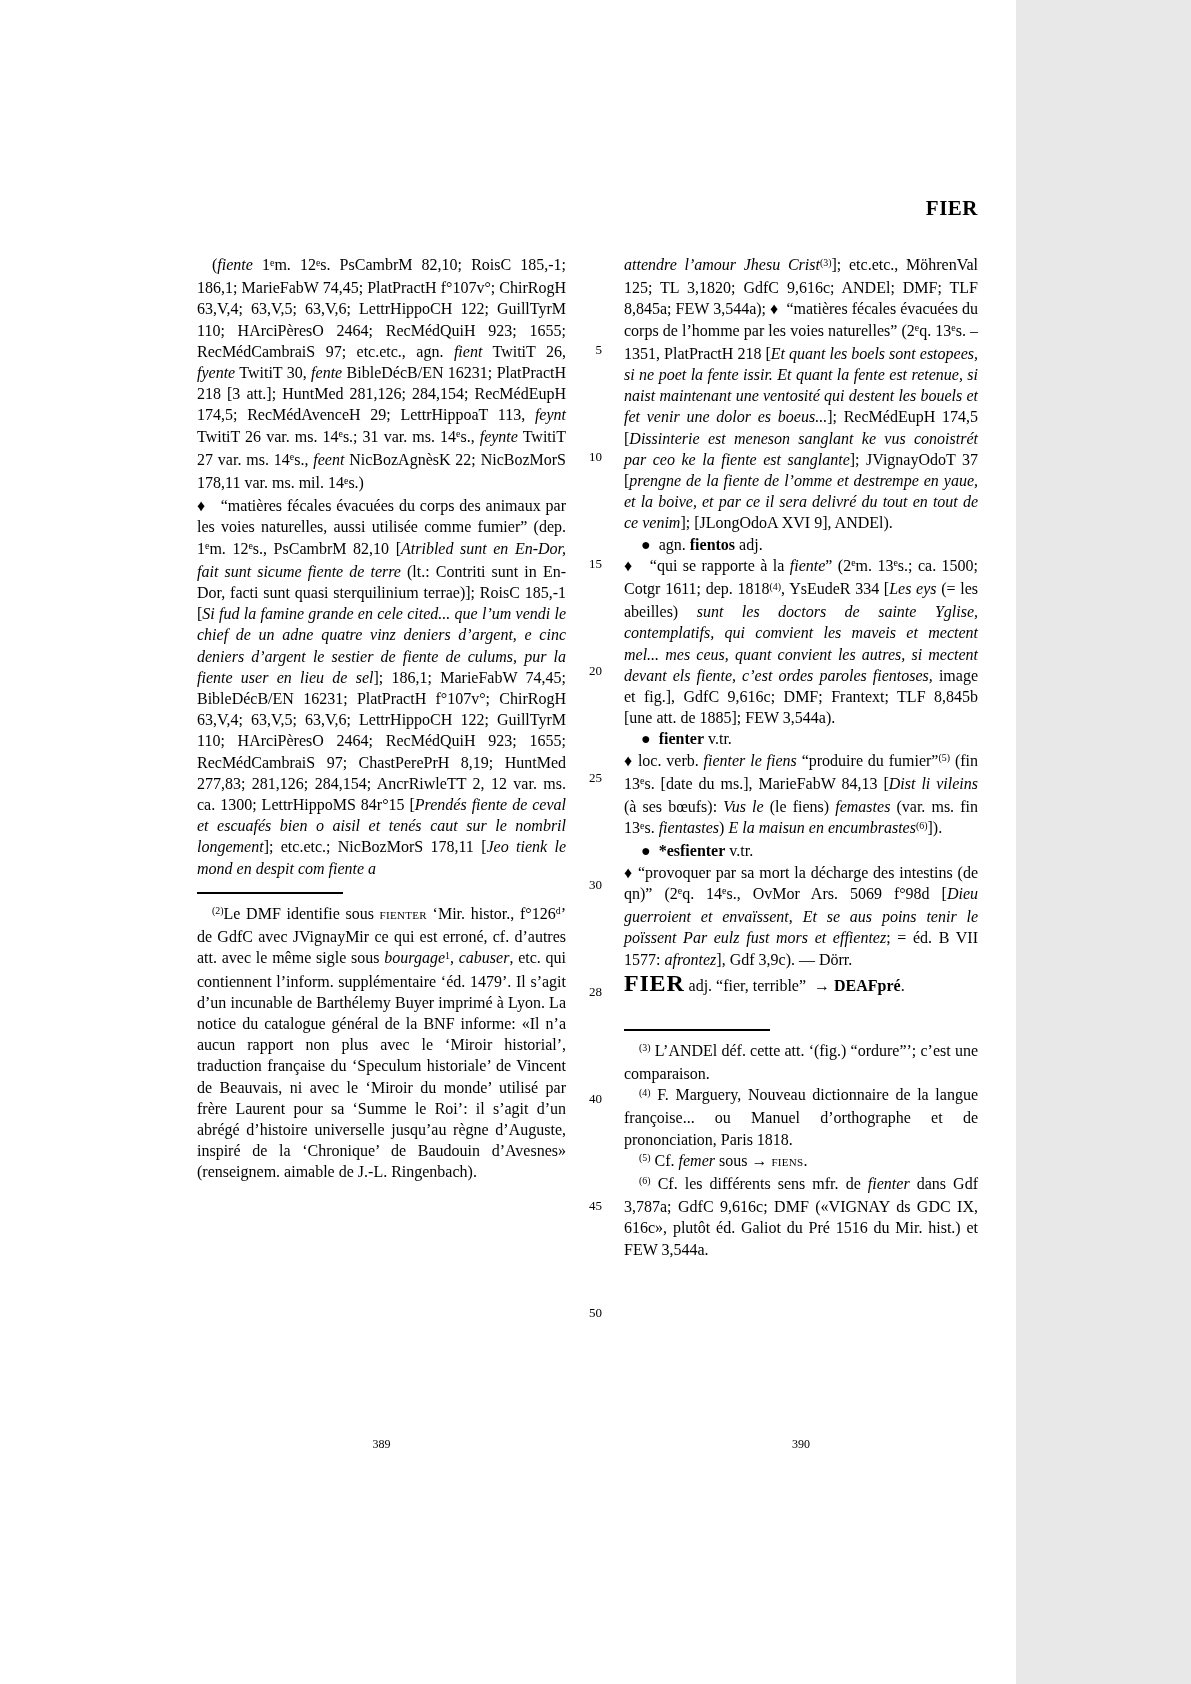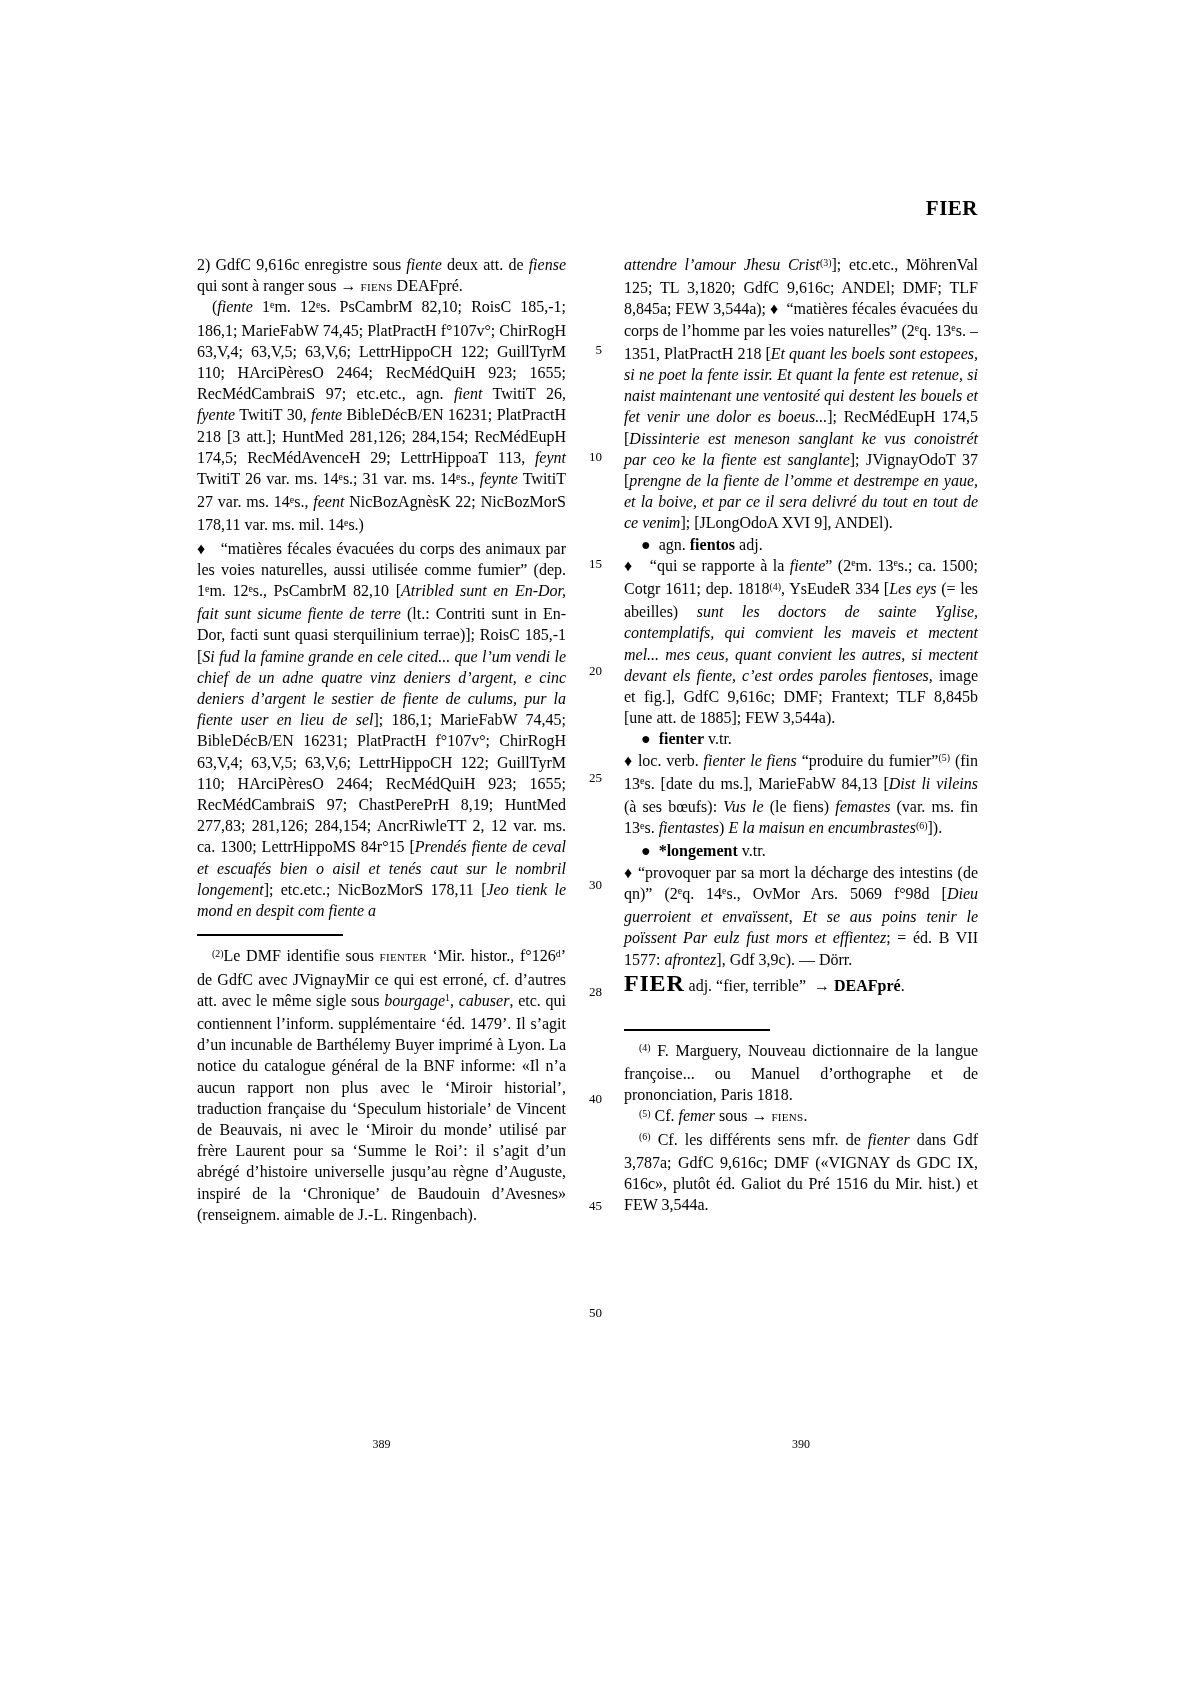--- a/index.html
+++ b/index.html
@@ -1,18 +1,18 @@
 <!DOCTYPE html>
 <html><head>
 <meta charset="utf-8">
 <style>
   html,body{margin:0;padding:0;background:#e8e8e8;}
   .page{
     position:relative;
-    width:1191px;height:1684px;
+    width:1016px;height:1684px;
     background:#ffffff;
     font-family:"Liberation Serif","DejaVu Serif",serif;
     color:#000;
     overflow:hidden;
   }
   .running-head{
     position:absolute;top:196px;left:624px;width:354px;
     text-align:right;font-weight:bold;font-size:21px;
     letter-spacing:0.5px;
   }
@@ -58,37 +58,37 @@
   <div class="lineno" style="top:557px">15</div>
   <div class="lineno" style="top:664px">20</div>
   <div class="lineno" style="top:771px">25</div>
   <div class="lineno" style="top:878px">30</div>
   <div class="lineno" style="top:985px">28</div>
   <div class="lineno" style="top:1092px">40</div>
   <div class="lineno" style="top:1199px">45</div>
   <div class="lineno" style="top:1306px">50</div>
 
   <div class="col col-left">
-    <p class="para"><span>2) GdfC 9,616c enregistre sous </span><span class="rs-i">fiente</span><span> deux att. de </span><span class="rs-i">fiense</span><span> qui sont à ranger sous → </span><span class="rs-sc">fiens</span><span> DEAFpré.</span></p>
     <p class="para indent"><span>(</span><span class="rs-i">fiente</span><span> 1</span><span class="rs-sup">e</span><span>m. 12</span><span class="rs-sup">e</span><span>s. PsCambrM 82,10; RoisC 185,-1; 186,1; MarieFabW 74,45; PlatPractH f°107v°; ChirRogH 63,V,4; 63,V,5; 63,V,6; LettrHippoCH 122; GuillTyrM 110; HArciPèresO 2464; RecMédQuiH 923; 1655; RecMédCambraiS 97; etc.etc., agn. </span><span class="rs-i">fient</span><span> TwitiT 26, </span><span class="rs-i">fyente</span><span> TwitiT 30, </span><span class="rs-i">fente</span><span> BibleDécB/EN 16231; PlatPractH 218 [3 att.]; HuntMed 281,126; 284,154; RecMédEupH 174,5; RecMédAvenceH 29; LettrHippoaT 113, </span><span class="rs-i">feynt</span><span> TwitiT 26 var. ms. 14</span><span class="rs-sup">e</span><span>s.; 31 var. ms. 14</span><span class="rs-sup">e</span><span>s., </span><span class="rs-i">feynte</span><span> TwitiT 27 var. ms. 14</span><span class="rs-sup">e</span><span>s., </span><span class="rs-i">feent</span><span> NicBozAgnèsK 22; NicBozMorS 178,11 var. ms. mil. 14</span><span class="rs-sup">e</span><span>s.)</span></p>
     <p class="para"><span>♦&nbsp;&nbsp;&nbsp;“matières fécales évacuées du corps des animaux par les voies naturelles, aussi utilisée comme fumier” (dep. 1</span><span class="rs-sup">e</span><span>m. 12</span><span class="rs-sup">e</span><span>s., PsCambrM 82,10 [</span><span class="rs-i">Atribled sunt en En-Dor, fait sunt sicume fiente de terre</span><span> (lt.: Contriti sunt in En-Dor, facti sunt quasi sterquilinium terrae)]; RoisC 185,-1 [</span><span class="rs-i">Si fud la famine grande en cele cited... que l’um vendi le chief de un adne quatre vinz deniers d’argent, e cinc deniers d’argent le sestier de fiente de culums, pur la fiente user en lieu de sel</span><span>]; 186,1; MarieFabW 74,45; BibleDécB/EN 16231; PlatPractH f°107v°; ChirRogH 63,V,4; 63,V,5; 63,V,6; LettrHippoCH 122; GuillTyrM 110; HArciPèresO 2464; RecMédQuiH 923; 1655; RecMédCambraiS 97; ChastPerePrH 8,19; HuntMed 277,83; 281,126; 284,154; AncrRiwleTT 2, 12 var. ms. ca. 1300; LettrHippoMS 84r°15 [</span><span class="rs-i">Prendés fiente de ceval et escuafés bien o aisil et tenés caut sur le nombril longement</span><span>]; etc.etc.; NicBozMorS 178,11 [</span><span class="rs-i">Jeo tienk le mond en despit com fiente a</span></p>
     <div class="fn-rule"></div>
     <p class="para indent"><span class="rs-sup">(2)</span><span>Le DMF identifie sous </span><span class="rs-sc">fienter</span><span> ‘Mir. histor., f°126</span><span class="rs-sup">d</span><span>’ de GdfC avec JVignayMir ce qui est erroné, cf. d’autres att. avec le même sigle sous </span><span class="rs-i">bourgage</span><span class="rs-sup">1</span><span>, </span><span class="rs-i">cabuser</span><span>, etc. qui contiennent l’inform. supplémentaire ‘éd. 1479’. Il s’agit d’un incunable de Barthélemy Buyer imprimé à Lyon. La notice du catalogue général de la BNF informe: «Il n’a aucun rapport non plus avec le ‘Miroir historial’, traduction française du ‘Speculum historiale’ de Vincent de Beauvais, ni avec le ‘Miroir du monde’ utilisé par frère Laurent pour sa ‘Summe le Roi’: il s’agit d’un abrégé d’histoire universelle jusqu’au règne d’Auguste, inspiré de la ‘Chronique’ de Baudouin d’Avesnes» (renseignem. aimable de J.-L. Ringenbach).</span></p>
   </div>
 
   <div class="col col-right">
     <p class="para"><span class="rs-i">attendre l’amour Jhesu Crist</span><span class="rs-sup">(3)</span><span>]; etc.etc., MöhrenVal 125; TL 3,1820; GdfC 9,616c; ANDEl; DMF; TLF 8,845a; FEW 3,544a); ♦&nbsp;&nbsp;“matières fécales évacuées du corps de l’homme par les voies naturelles” (2</span><span class="rs-sup">e</span><span>q. 13</span><span class="rs-sup">e</span><span>s. – 1351, PlatPractH 218 [</span><span class="rs-i">Et quant les boels sont estopees, si ne poet la fente issir. Et quant la fente est retenue, si naist maintenant une ventosité qui destent les bouels et fet venir une dolor es boeus...</span><span>]; RecMédEupH 174,5 [</span><span class="rs-i">Dissinterie est meneson sanglant ke vus conoistrét par ceo ke la fiente est sanglante</span><span>]; JVignayOdoT 37 [</span><span class="rs-i">prengne de la fiente de l’omme et destrempe en yaue, et la boive, et par ce il sera delivré du tout en tout de ce venim</span><span>]; [JLongOdoA XVI 9], ANDEl).</span></p>
     <p class="para indent-bullet"><span>●&nbsp;&nbsp;agn. </span><span class="rs-b">fientos</span><span> adj.</span></p>
     <p class="para"><span>♦&nbsp;&nbsp;&nbsp;“qui se rapporte à la </span><span class="rs-i">fiente</span><span>” (2</span><span class="rs-sup">e</span><span>m. 13</span><span class="rs-sup">e</span><span>s.; ca. 1500; Cotgr 1611; dep. 1818</span><span class="rs-sup">(4)</span><span>, YsEudeR 334 [</span><span class="rs-i">Les eys</span><span> (= les abeilles) </span><span class="rs-i">sunt les doctors de sainte Yglise, contemplatifs, qui comvient les maveis et mectent mel... mes ceus, quant convient les autres, si mectent devant els fiente, c’est ordes paroles fientoses,</span><span> image et fig.], GdfC 9,616c; DMF; Frantext; TLF 8,845b [une att. de 1885]; FEW 3,544a).</span></p>
     <p class="para indent-bullet"><span>●&nbsp;&nbsp;</span><span class="rs-b">fienter</span><span> v.tr.</span></p>
     <p class="para"><span>♦ loc. verb. </span><span class="rs-i">fienter le fiens</span><span> “produire du fumier”</span><span class="rs-sup">(5)</span><span> (fin 13</span><span class="rs-sup">e</span><span>s. [date du ms.], MarieFabW 84,13 [</span><span class="rs-i">Dist li vileins</span><span> (à ses bœufs): </span><span class="rs-i">Vus le</span><span> (le fiens) </span><span class="rs-i">femastes</span><span> (var. ms. fin 13</span><span class="rs-sup">e</span><span>s. </span><span class="rs-i">fientastes</span><span>) </span><span class="rs-i">E la maisun en encumbrastes</span><span class="rs-sup">(6)</span><span>]).</span></p>
-    <p class="para indent-bullet"><span>●&nbsp;&nbsp;</span><span class="rs-b">*longement</span><span> v.tr.</span></p>
+    <p class="para indent-bullet"><span>●&nbsp;&nbsp;</span><span class="rs-b">*esfienter</span><span> v.tr.</span></p>
     <p class="para"><span>♦ “provoquer par sa mort la décharge des intestins (de qn)” (2</span><span class="rs-sup">e</span><span>q. 14</span><span class="rs-sup">e</span><span>s., OvMor Ars. 5069 f°98d [</span><span class="rs-i">Dieu guerroient et envaïssent, Et se aus poins tenir le poïssent Par eulz fust mors et effientez</span><span>; = éd. B VII 1577: </span><span class="rs-i">afrontez</span><span>], Gdf 3,9c). — Dörr.</span></p>
     <p class="para entry"><span class="rs-head">FIER</span><span> adj. “fier, terrible” &nbsp;→ </span><span class="rs-b">DEAFpré</span><span>.</span></p>
     <div class="fn-rule" style="margin-top:30px"></div>
+    <p class="para indent"><span class="rs-sup">(3)</span><span> L’ANDEl déf. cette att. ‘(fig.) “ordure”’; c’est une comparaison.</span></p>
     <p class="para indent"><span class="rs-sup">(4)</span><span> F. Marguery, Nouveau dictionnaire de la langue françoise... ou Manuel d’orthographe et de prononciation, Paris 1818.</span></p>
     <p class="para indent"><span class="rs-sup">(5)</span><span> Cf. </span><span class="rs-i">femer</span><span> sous → </span><span class="rs-sc">fiens</span><span>.</span></p>
     <p class="para indent"><span class="rs-sup">(6)</span><span> Cf. les différents sens mfr. de </span><span class="rs-i">fienter</span><span> dans Gdf 3,787a; GdfC 9,616c; DMF («VIGNAY ds GDC IX, 616c», plutôt éd. Galiot du Pré 1516 du Mir. hist.) et FEW 3,544a.</span></p>
   </div>
 
   <div class="pageno pageno-left">389</div>
   <div class="pageno pageno-right">390</div>
 
 </div>
 

